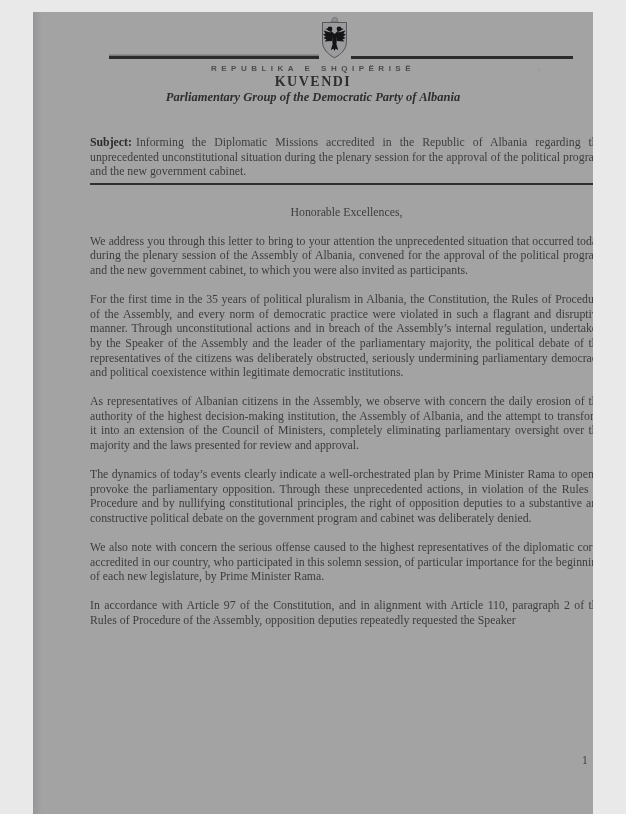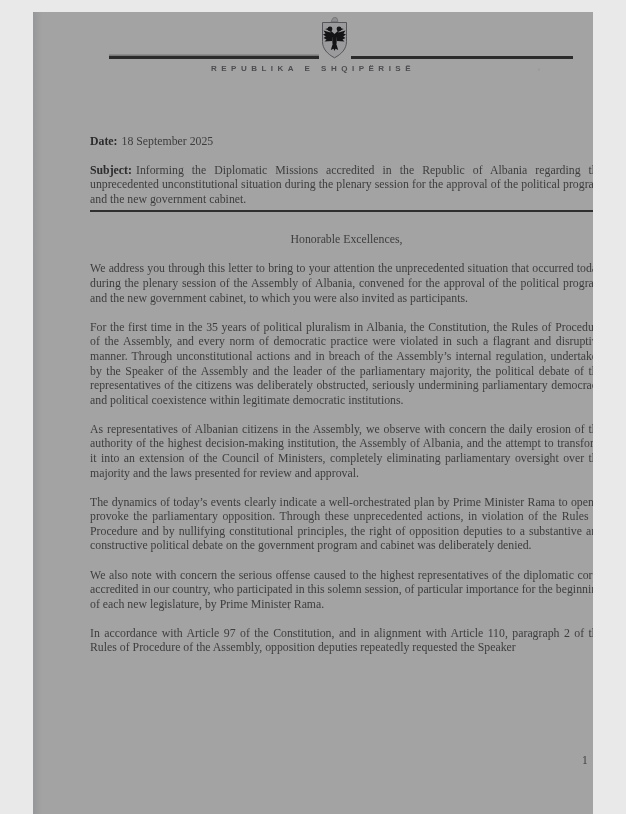--- a/index.html
+++ b/index.html
@@ -92,24 +92,25 @@
       <path d="M16.5,16 L25.5,13.5 L23.5,16.5 L26,17.5 L23.2,19.5 L25.5,21 L22.5,22.5 L24.5,24.5 L17,24 Z"></path>
       <path d="M12,18 L17,18 L16.5,27 L14.5,30 L12.5,27 Z"></path>
       <path d="M12.5,27.5 L16.5,27.5 L18.2,33 L15.5,31.8 L14.5,34 L13.5,31.8 L10.8,33 Z"></path>
     </g>
   </svg>
 
   <div class="rule rule-left"></div>
   <div class="rule rule-right"></div>
 
   <div class="republic-line">REPUBLIKA E SHQIPËRISË</div>
+  <div class="institution">KUVENDI</div>
+  <div class="group-name">Parliamentary Group of the Democratic Party of Albania</div>
 
   <div class="content">
 
-    <p class="meta-line date-line"><span class="lbl">Date:</span><span>18 September 2025</span></p>
 
     <p class="meta-line subject-block"><span class="lbl">Subject:</span><span>Informing the Diplomatic Missions accredited in the Republic of Albania regarding the unprecedented unconstitutional situation during the plenary session for the approval of the political program and the new government cabinet.</span></p>
 
     <p class="meta-line salutation">Honorable Excellences,</p>
 
     <p class="meta-line para">We address you through this letter to bring to your attention the unprecedented situation that occurred today during the plenary session of the Assembly of Albania, convened for the approval of the political program and the new government cabinet, to which you were also invited as participants.</p>
     <p class="meta-line para">For the first time in the 35 years of political pluralism in Albania, the Constitution, the Rules of Procedure of the Assembly, and every norm of democratic practice were violated in such a flagrant and disruptive manner. Through unconstitutional actions and in breach of the Assembly’s internal regulation, undertaken by the Speaker of the Assembly and the leader of the parliamentary majority, the political debate of the representatives of the citizens was deliberately obstructed, seriously undermining parliamentary democracy and political coexistence within legitimate democratic institutions.</p>
     <p class="meta-line para">As representatives of Albanian citizens in the Assembly, we observe with concern the daily erosion of the authority of the highest decision-making institution, the Assembly of Albania, and the attempt to transform it into an extension of the Council of Ministers, completely eliminating parliamentary oversight over the majority and the laws presented for review and approval.</p>
     <p class="meta-line para">The dynamics of today’s events clearly indicate a well-orchestrated plan by Prime Minister Rama to openly provoke the parliamentary opposition. Through these unprecedented actions, in violation of the Rules of Procedure and by nullifying constitutional principles, the right of opposition deputies to a substantive and constructive political debate on the government program and cabinet was deliberately denied.</p>
     <p class="meta-line para">We also note with concern the serious offense caused to the highest representatives of the diplomatic corps accredited in our country, who participated in this solemn session, of particular importance for the beginning of each new legislature, by Prime Minister Rama.</p>

